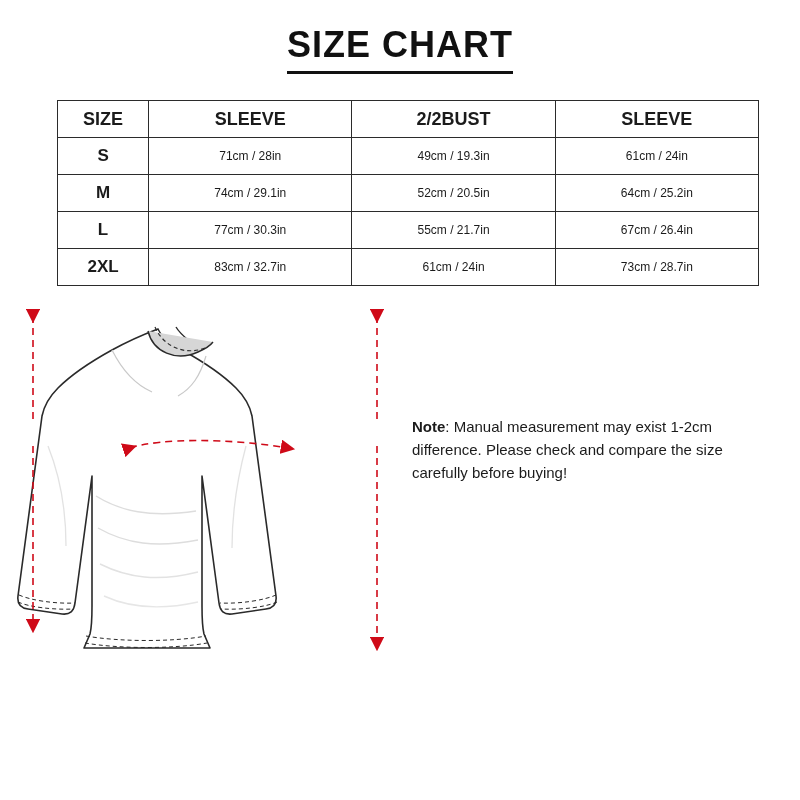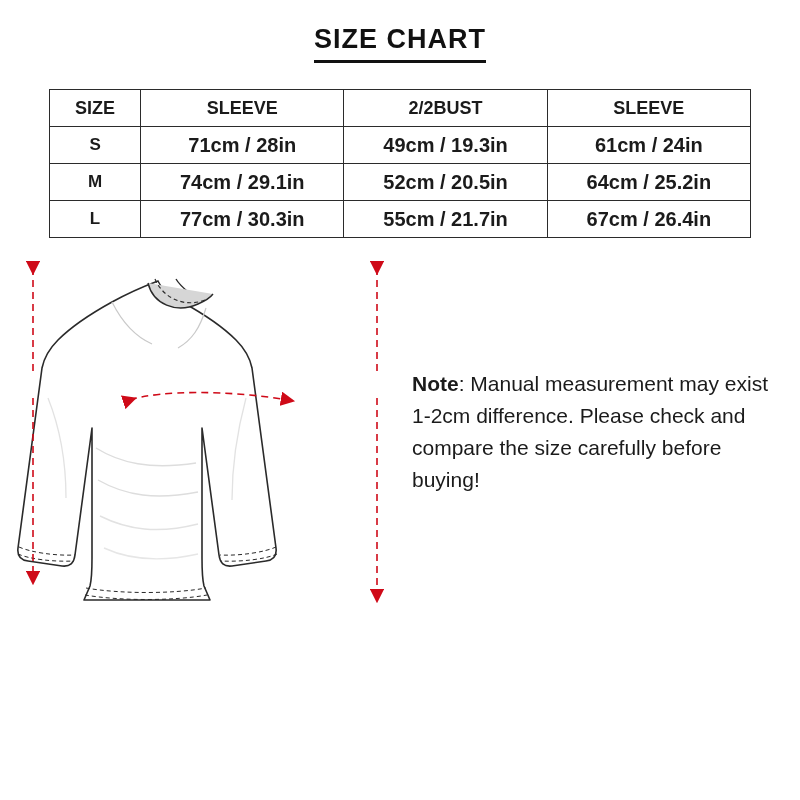--- a/index.html
+++ b/index.html
@@ -16,55 +16,56 @@
     overflow: hidden;
   }
 
   
   .title-wrap {
     text-align: center;
     padding-top: 24px;
   }
   .title {
     display: inline-block;
-    font-size: 27px;
+    font-size: 36px;
     font-weight: bold;
     letter-spacing: 1px;
     color: #111;
     padding-bottom: 5px;
     border-bottom: 3px solid #111;
   }
 
   
   .table-wrap {
     margin: 26px auto 0 auto;
     width: 702px;
   }
   table.size-table {
     width: 100%;
     border-collapse: collapse;
     table-layout: fixed;
+    margin-left: 8px;
   }
   table.size-table th,
   table.size-table td {
     border: 1px solid #2b2b2b;
     text-align: center;
     color: #1b1b1b;
   }
   table.size-table th {
     font-size: 18px;
     font-weight: bold;
     height: 36px;
     padding: 0 4px;
   }
   table.size-table td {
-    font-size: 20px;
+    font-size: 12px;
     height: 36px;
     padding: 0 4px;
-    font-weight: bold;
+    font-weight: normal;
   }
   table.size-table td.size-col {
     font-weight: bold;
     font-size: 17px;
   }
   col.c-size { width: 13%; }
   col.c-len  { width: 29%; }
   col.c-bust { width: 29%; }
   col.c-slv  { width: 29%; }
 
@@ -82,21 +83,21 @@
     top: 0;
     width: 410px;
     height: 420px;
   }
 
   .note {
     position: absolute;
     left: 412px;
     top: 120px;
     width: 360px;
-    font-size: 21px;
+    font-size: 15px;
     line-height: 1.52;
     color: #1b1b1b;
   }
   .note b {
     font-weight: bold;
   }
 </style>
 </head>
 <body>
 
@@ -131,20 +132,26 @@
         <td class="size-col">M</td>
         <td>74cm / 29.1in</td>
         <td>52cm / 20.5in</td>
         <td>64cm / 25.2in</td>
       </tr>
       <tr>
         <td class="size-col">L</td>
         <td>77cm / 30.3in</td>
         <td>55cm / 21.7in</td>
         <td>67cm / 26.4in</td>
+      </tr>
+      <tr>
+        <td class="size-col">2XL</td>
+        <td>83cm / 32.7in</td>
+        <td>61cm / 24in</td>
+        <td>73cm / 28.7in</td>
       </tr>
     </tbody>
   </table>
 </div>
 
 <div class="lower">
 
   <svg class="diagram" viewBox="0 0 410 420">
     <defs>
       <marker id="arrHead" markerWidth="9" markerHeight="9" refX="4.5" refY="4.5" orient="auto">

